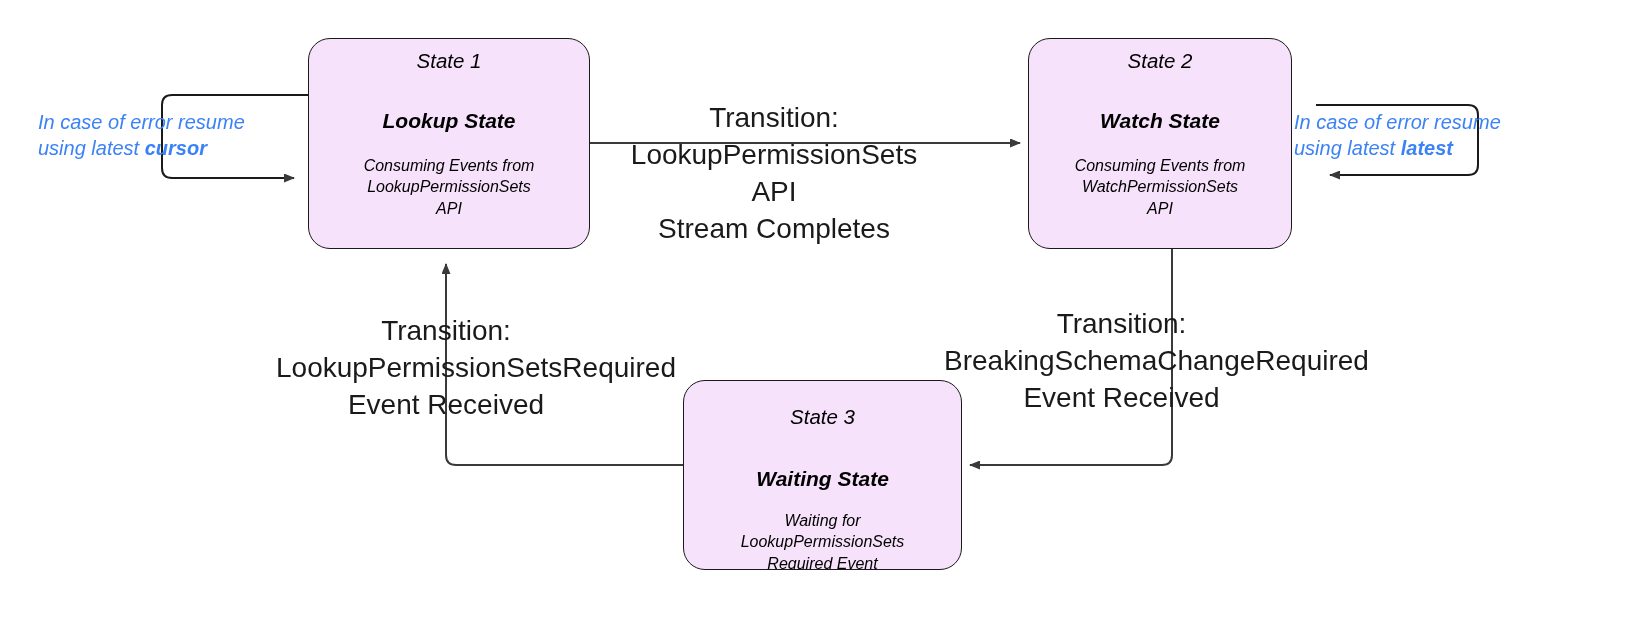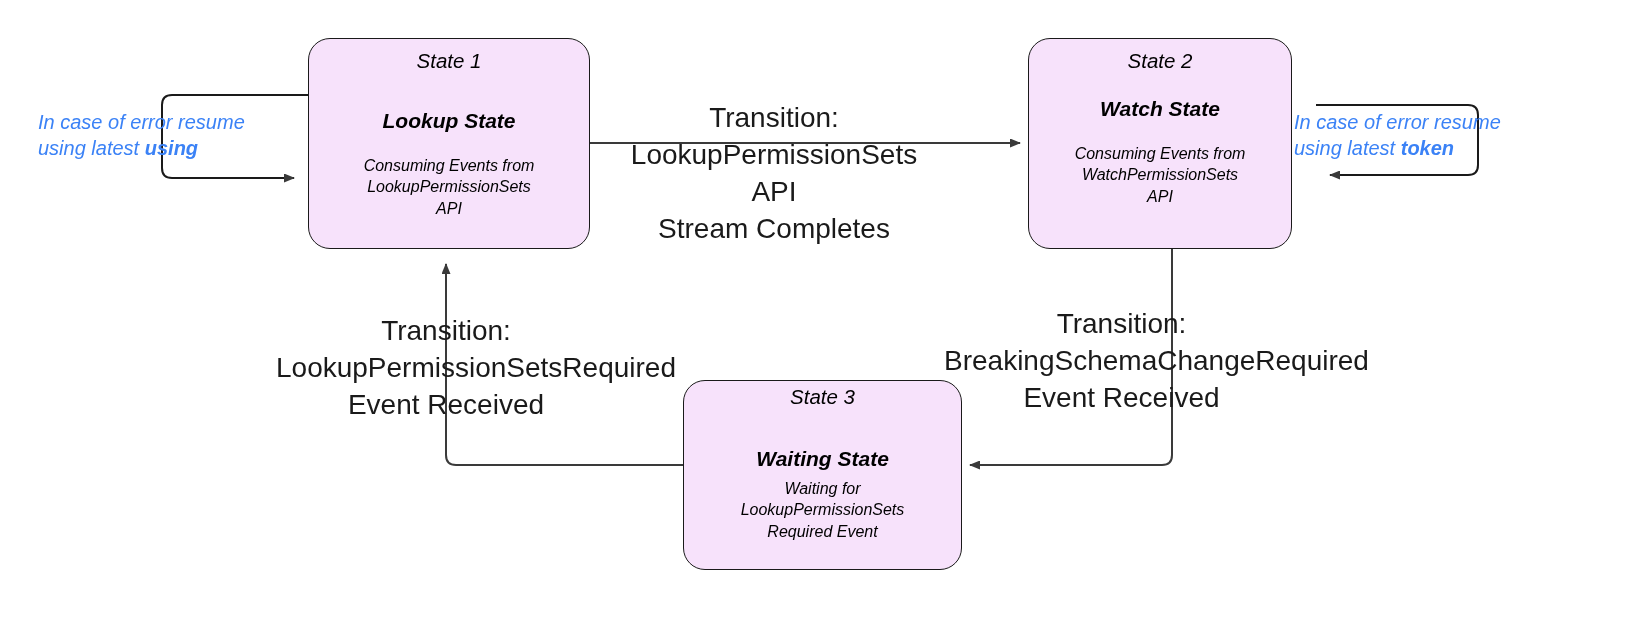--- a/index.html
+++ b/index.html
@@ -65,27 +65,27 @@
     white-space: pre-line;
   }
   
   #node-state-1 { left: 308px; top: 38px; width: 282px; height: 211px; }
   #node-state-1 .state-index { margin-top: 10px; }
   #node-state-1 .state-title { margin-top: 34px; }
   #node-state-1 .state-desc  { margin-top: 22px; }
 
   #node-state-2 { left: 1028px; top: 38px; width: 264px; height: 211px; }
   #node-state-2 .state-index { margin-top: 10px; }
-  #node-state-2 .state-title { margin-top: 22px; font-style: italic; }
+  #node-state-2 .state-title { margin-top: 34px; font-style: italic; }
   #node-state-2 .state-desc  { margin-top: 22px; }
 
   #node-state-3 { left: 683px; top: 380px; width: 279px; height: 190px; }
-  #node-state-3 .state-index { margin-top: 4px; }
+  #node-state-3 .state-index { margin-top: 24px; }
   #node-state-3 .state-title { margin-top: 36px; }
-  #node-state-3 .state-desc  { margin-top: 7px; }
+  #node-state-3 .state-desc  { margin-top: 19px; }
 
   .edge-label {
     position: absolute;
     font-size: 28px;
     line-height: 1.32;
     color: #1a1a1a;
     text-align: center;
     white-space: pre-line;
     font-weight: 400;
   }
@@ -168,18 +168,18 @@
 LookupPermissionSets API
 Stream Completes</div>
   <div class="edge-label plain" id="label-s3-s1">Transition:
 LookupPermissionSetsRequired
 Event Received</div>
   <div class="edge-label plain" id="label-s2-s3">Transition:
 BreakingSchemaChangeRequired
 Event Received</div>
 
   <div class="loop-note" id="note-cursor"><span>In case of error resume
-using latest </span><span class="em">using</span></div>
+using latest </span><span class="em">cursor</span></div>
 
   <div class="loop-note" id="note-token"><span>In case of error resume
-using latest </span><span class="em">token</span></div>
+using latest </span><span class="em">latest</span></div>
 
 </div>
 
 </body></html>

